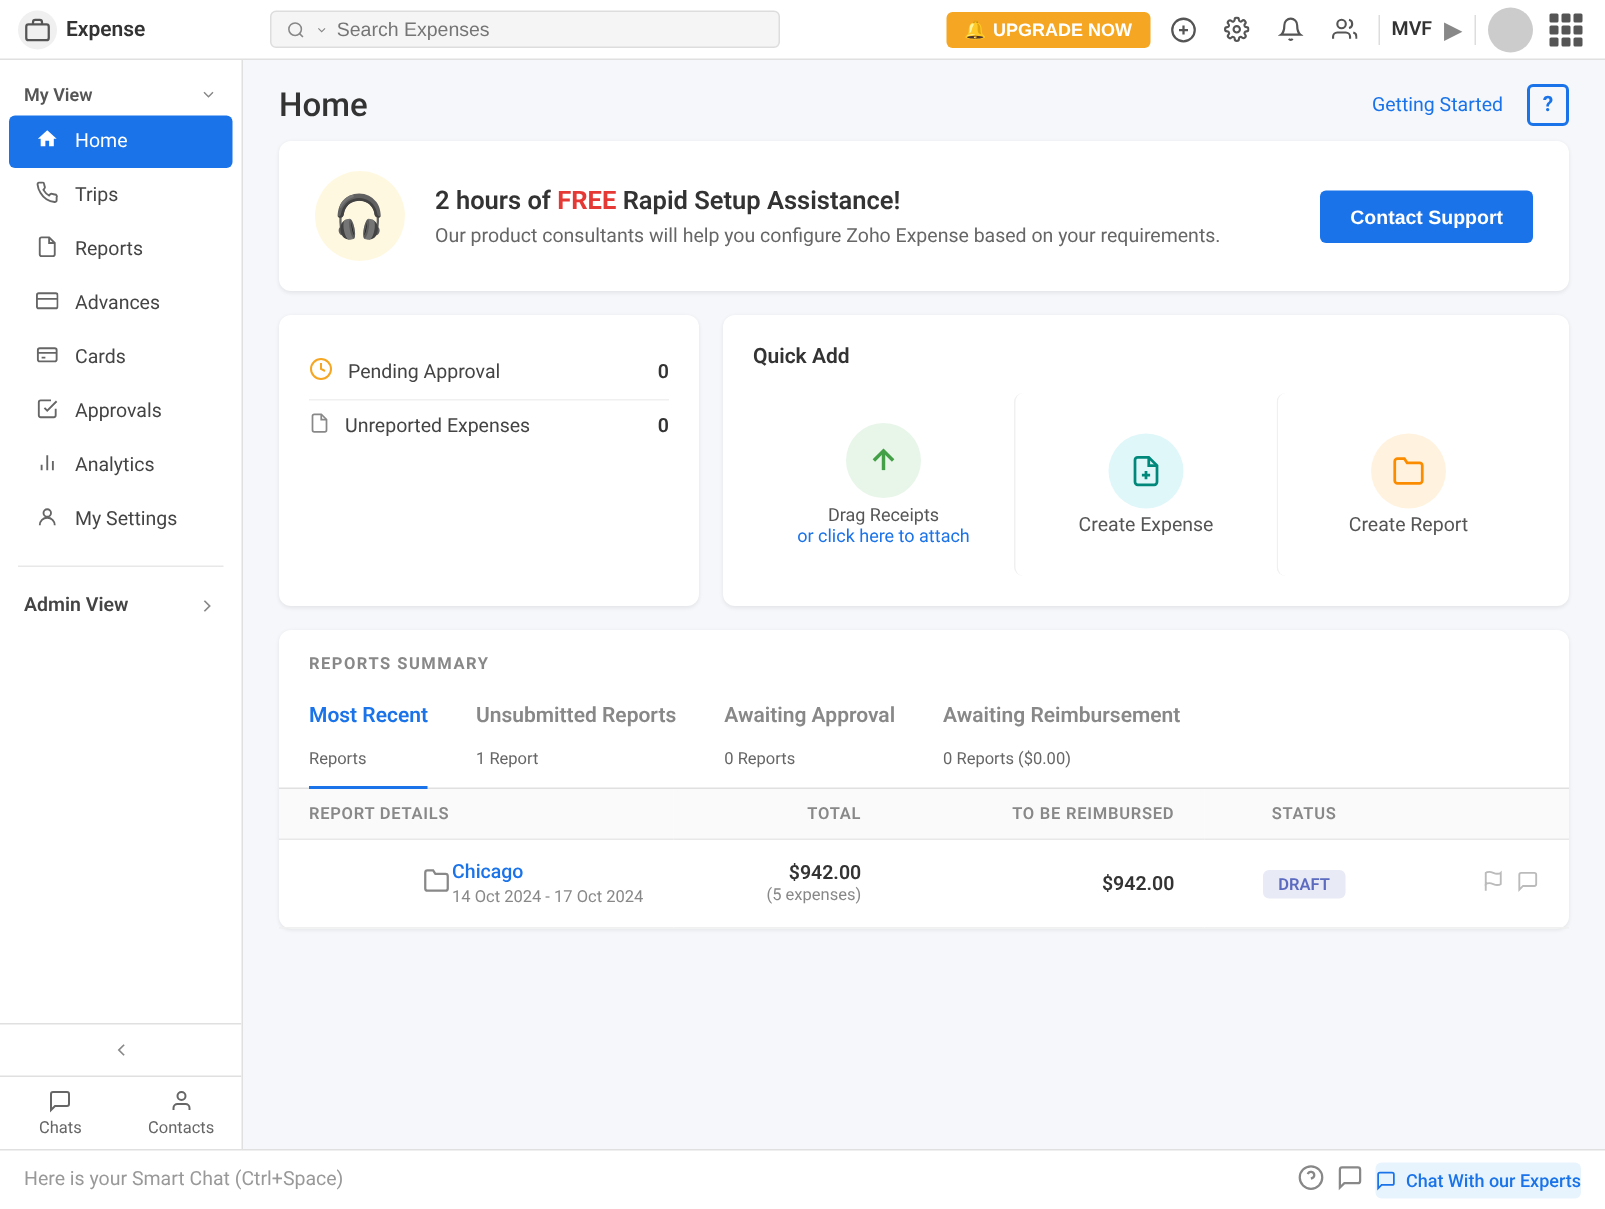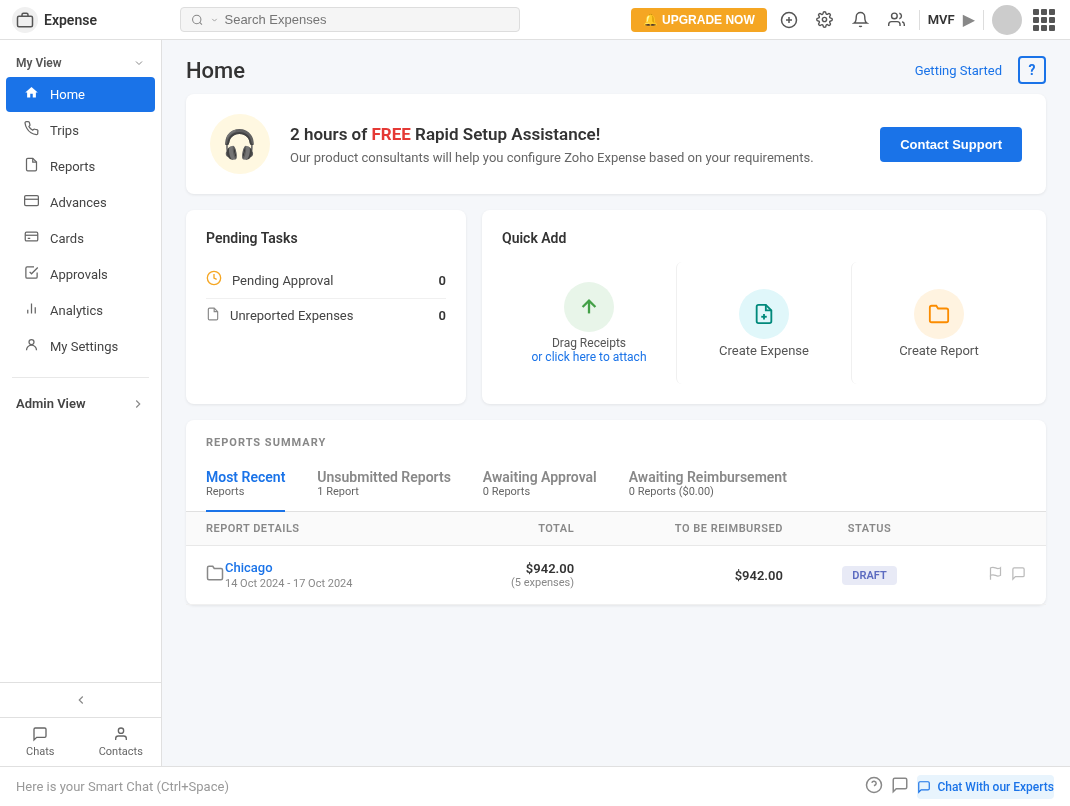--- a/index.html
+++ b/index.html
@@ -76,21 +76,21 @@
     .qa-teal { background: #e0f7fa; color: #00897b; }
     .qa-orange { background: #fff3e0; color: #fb8c00; }
     .qa-upload-text { font-size: 12px; text-align: center; color: #555; }
     .qa-upload-sub { font-size: 12px; color: #1a73e8; }
 
     
     .reports-section { margin: 0 24px 16px; background: #fff; border-radius: 8px; box-shadow: 0 1px 3px rgba(0,0,0,0.08); }
     .reports-header { padding: 16px 20px 0; }
     .reports-summary-title { font-size: 11px; font-weight: 700; color: #888; letter-spacing: 1px; margin-bottom: 12px; }
     .reports-tabs { display: flex; gap: 32px; border-bottom: 1px solid #e0e0e0; padding: 0 20px; }
-    .reports-tab { padding: 8px 0 12px; font-size: 13px; cursor: pointer; color: #888; display: flex; flex-direction: column; gap: 0; }
+    .reports-tab { padding: 8px 0 12px; font-size: 13px; cursor: pointer; color: #888; display: flex; flex-direction: column; gap: 14px; }
     .reports-tab.active { color: #1a73e8; border-bottom: 2px solid #1a73e8; margin-bottom: -1px; }
     .tab-main-label { font-weight: 600; font-size: 14px; }
     .tab-sub-label { font-size: 11px; color: #666; font-weight: 400; }
     .reports-tab.active .tab-main-label { color: #1a73e8; }
 
     
     .reports-table { width: 100%; border-collapse: collapse; }
     .reports-table th { font-size: 11px; font-weight: 600; color: #888; letter-spacing: 0.5px; padding: 10px 20px; text-align: left; background: #fafafa; border-bottom: 1px solid #e8e8e8; }
     .reports-table th.right { text-align: right; }
     .reports-table td { padding: 14px 20px; border-bottom: 1px solid #f0f0f0; vertical-align: middle; }
@@ -333,21 +333,20 @@
           <span>2 hours of </span><span class="promo-free">FREE</span><span> Rapid Setup Assistance!</span>
         </div>
         <div class="promo-desc">Our product consultants will help you configure Zoho Expense based on your requirements.</div>
       </div>
       <button class="contact-btn">Contact Support</button>
     </div>
 
     <div class="cards-row">
 
       <div class="pending-card">
-        <div class="card-title">Pending Tasks</div>
 
         <div class="task-row">
           <span class="task-icon">
             <svg width="16" height="16" viewBox="0 0 24 24" fill="none" stroke="#f5a623" stroke-width="2">
                 <circle cx="12" cy="12" r="10"></circle>
                 <polyline points="12 6 12 12 16 14"></polyline>
               </svg>
           </span>
           <span class="task-label">Pending Approval</span>
           <span class="task-value">0</span>
@@ -437,21 +436,21 @@
             <th>REPORT DETAILS</th>
             <th class="right">TOTAL</th>
             <th class="right">TO BE REIMBURSED</th>
             <th style="text-align:center;">STATUS</th>
             <th></th>
           </tr>
         </thead>
         <tbody>
           <tr class="table-row">
             <td>
-              <div style="display:flex; align-items:center; gap:1px;">
+              <div style="display:flex; align-items:center; gap:1px;justify-content:flex-end;">
                 <span class="report-folder-icon">
                   <svg width="18" height="18" viewBox="0 0 24 24" fill="none" stroke="#888" stroke-width="2">
                       <path d="M22 19a2 2 0 0 1-2 2H4a2 2 0 0 1-2-2V5a2 2 0 0 1 2-2h5l2 3h9a2 2 0 0 1 2 2z"></path>
                     </svg>
                 </span>
                 <div>
                   <div class="report-name">Chicago</div>
                   <div class="report-date">14 Oct 2024 - 17 Oct 2024</div>
                 </div>
               </div>

